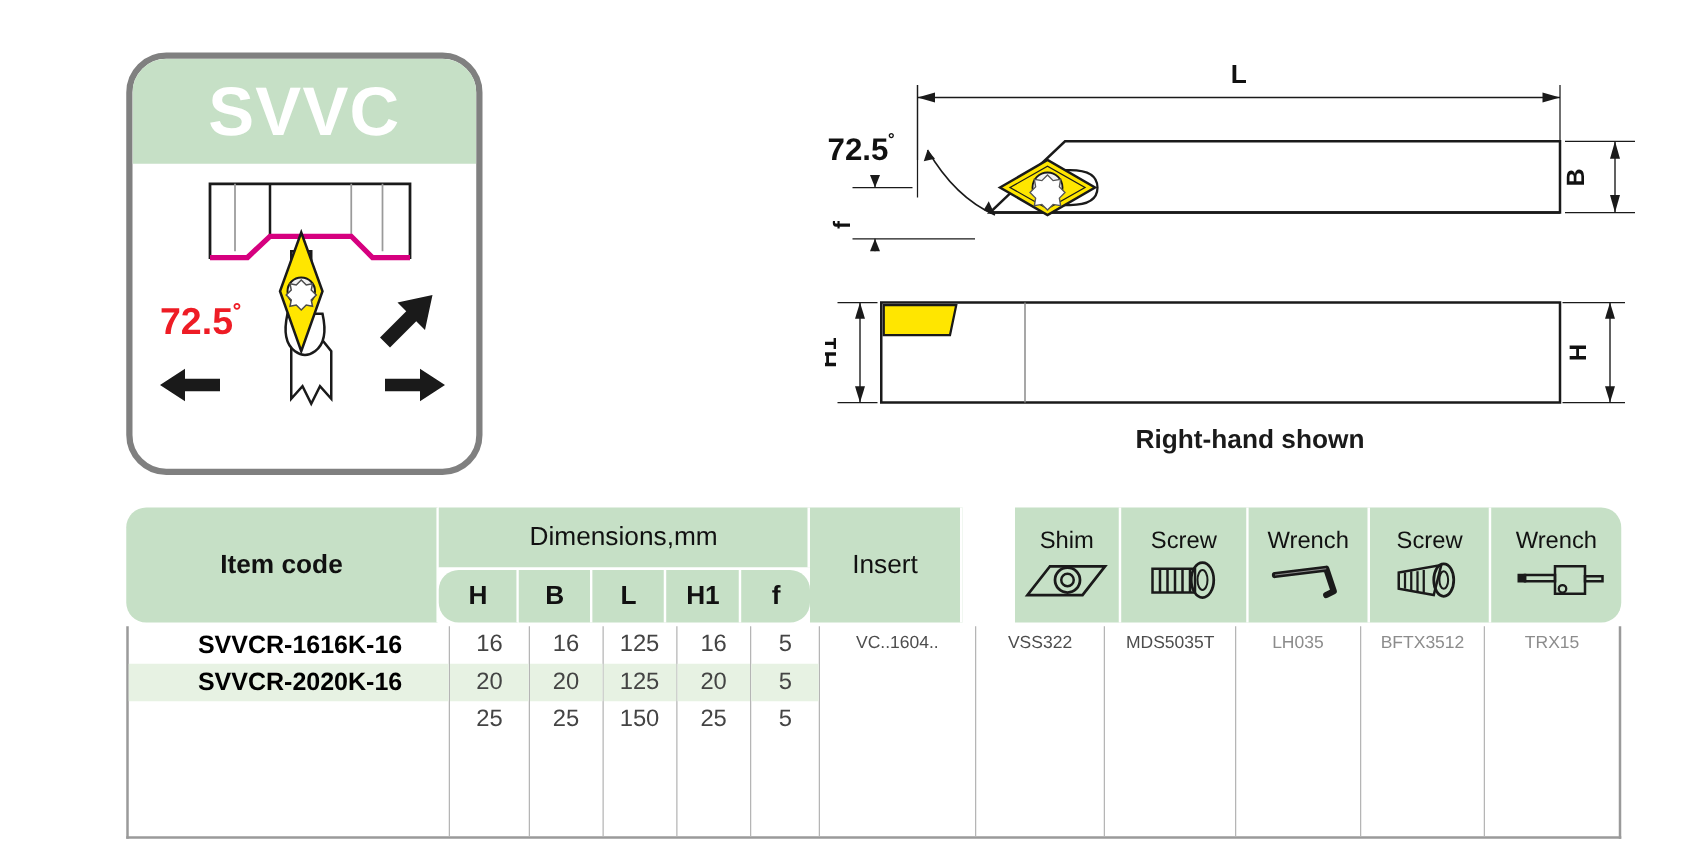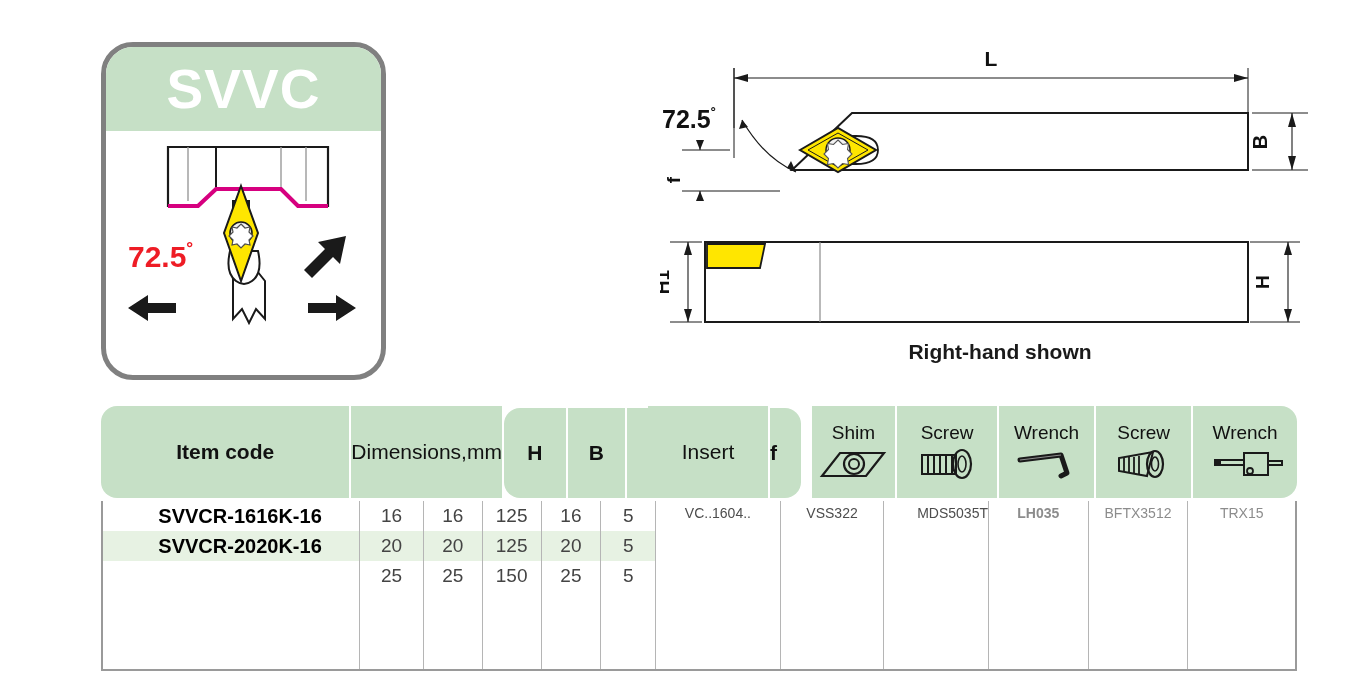--- a/index.html
+++ b/index.html
@@ -84,21 +84,21 @@
   }
   .hcell:last-child { border-right: none; }
   .thead .hcell:first-child { border-top-left-radius: 16px; border-bottom-left-radius: 16px; }
   .thead .hcell:last-child  { border-top-right-radius: 16px; border-bottom-right-radius: 16px; }
   .hcell .lbl { line-height: 1.05; }
   .hcell .icon-slot { margin-top: 4px; height: 34px; display:flex; align-items:center; justify-content:center; }
 
   
   .dim-group {
     display: flex;
-    flex-direction: row;
+    flex-direction: column;
     height: 92px;
   }
   .dim-title {
     flex: 0 0 48px;
     background: #c6e0c6;
     display: flex; align-items: center; justify-content: center;
     font-size: 21px; color: #111111;
     border-right: 2px solid #ffffff;
   }
   .dim-sub {
@@ -422,25 +422,25 @@
       </div>
 
       <div class="bodycol" style="width:125px;">
         <div class="merged dark">VC..1604..</div>
       </div>
 
       <div class="bodycol" style="width:104px;">
         <div class="merged dark">VSS322</div>
       </div>
 
-      <div class="bodycol" style="width:105px;align-items:flex-end;">
+      <div class="bodycol" style="width:105px;">
         <div class="merged dark">MDS5035T</div>
       </div>
 
-      <div class="bodycol" style="width:100px;font-weight:bold;">
+      <div class="bodycol" style="width:100px;">
         <div class="merged light">LH035</div>
       </div>
 
       <div class="bodycol" style="width:100px;">
         <div class="merged light">BFTX3512</div>
       </div>
 
       <div class="bodycol" style="width:107px;">
         <div class="merged light">TRX15</div>
       </div>

